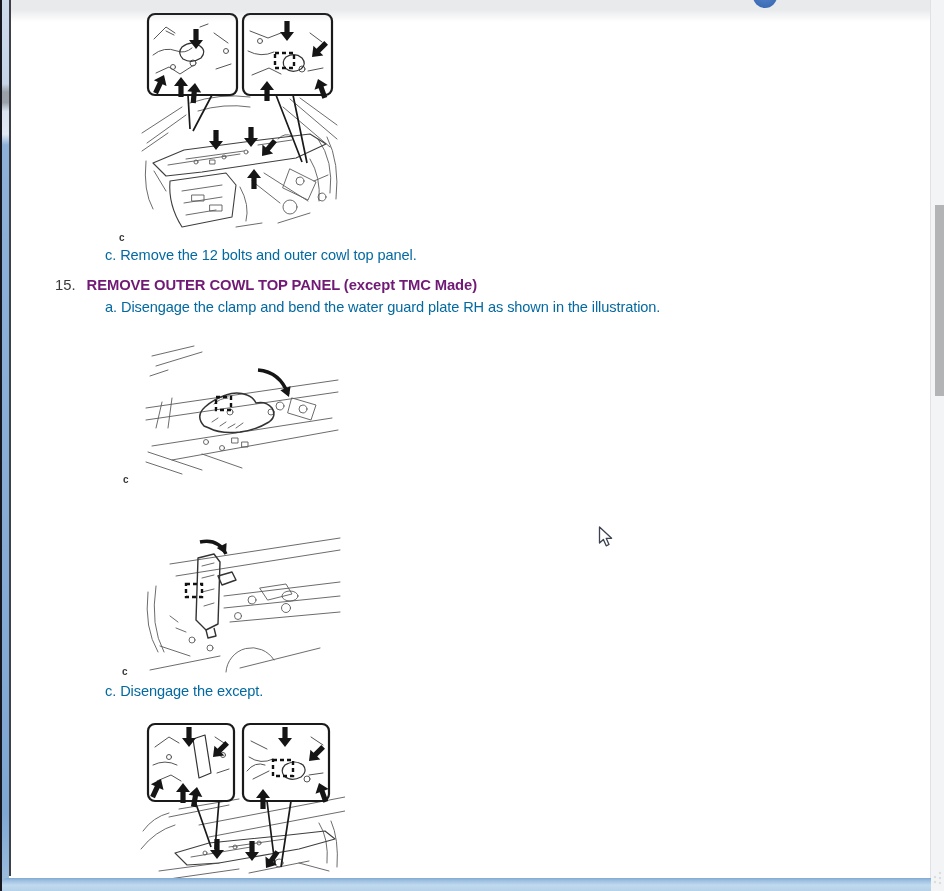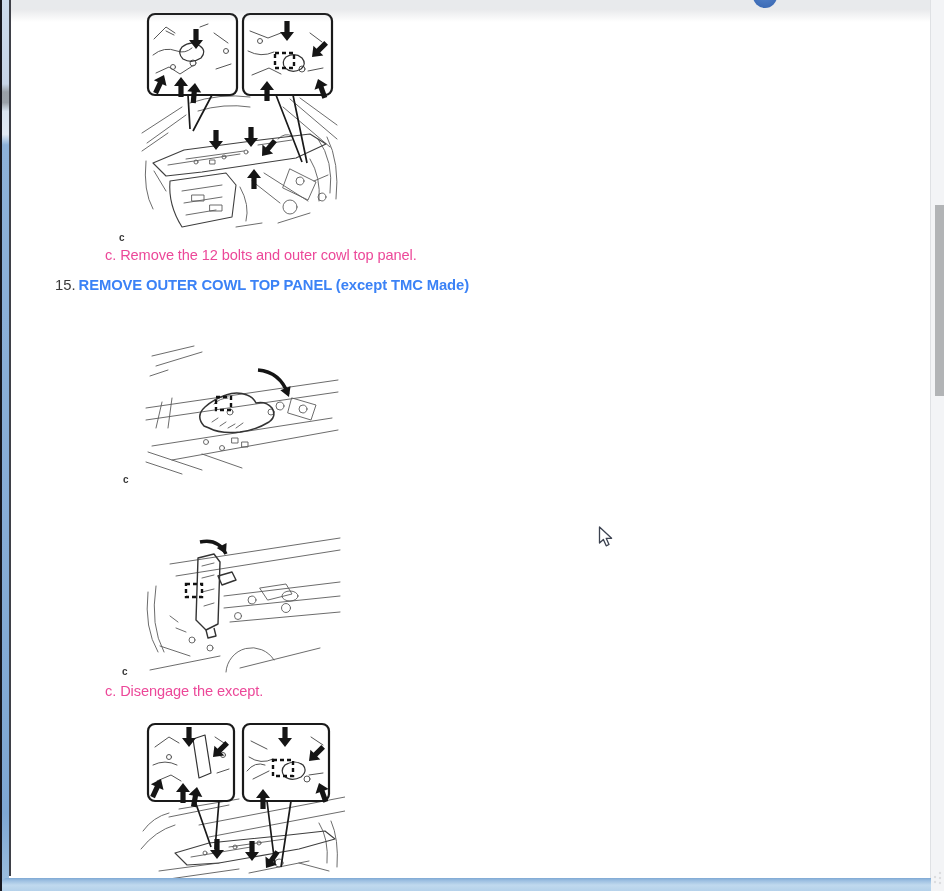--- a/index.html
+++ b/index.html
@@ -18,25 +18,25 @@
   .top-bar{left:11px;top:0;width:920px;height:9px;background:#e8eaec;z-index:20;}
   .top-shadow{left:11px;top:9px;width:920px;height:13px;z-index:20;
     background:linear-gradient(180deg,rgba(90,100,112,0.14),rgba(255,255,255,0));}
   .blue-circle{left:753px;top:-16px;width:24px;height:24px;border-radius:50%;z-index:21;
     background:radial-gradient(circle at 50% 35%,#5988cf,#3463ae);}
   
   .sb-track{right:0;top:0;width:13px;height:891px;background:#f3f4f6;border-left:1px solid #dfe1e4;z-index:25;}
   .sb-thumb{right:0;top:205px;width:9px;height:191px;background:#b2b4b6;z-index:26;}
   .corner-grip{right:1px;bottom:5px;z-index:33;opacity:.8;}
   
-  .textline{position:absolute;font-size:14.6px;letter-spacing:-0.1px;white-space:nowrap;color:#ec4899;}
+  .textline{position:absolute;font-size:14.6px;letter-spacing:-0.1px;white-space:nowrap;color:#0369a1;}
   .marker{margin-right:4px;}
   .heading{position:absolute;font-size:14.8px;white-space:nowrap;color:#3a3a3a;}
-  .heading .num{margin-right:3px;}
-  .heading .title{font-weight:bold;color:#3b82f6;letter-spacing:-0.1px;}
+  .heading .num{margin-right:11px;}
+  .heading .title{font-weight:bold;color:#701a75;letter-spacing:-0.1px;}
   .figlabel{position:absolute;font-size:10px;font-weight:bold;color:#3a3a3a;}
   svg.fig{position:absolute;}
   .cursor{position:absolute;left:598px;top:526px;z-index:40;}
 </style>
 </head>
 <body>
 
 <div id="screen">
 
   <svg width="0" height="0" style="position:absolute">
@@ -124,20 +124,23 @@
   <div class="figlabel" style="left:119px;top:232px">c</div>
 
   <div class="textline" style="left:105px;top:247px">
     <span class="marker">c.</span><span>Remove the 12 bolts and outer cowl top panel.</span>
   </div>
 
   <div class="heading" style="left:55px;top:277px">
     <span class="num">15.</span><span class="title">REMOVE OUTER COWL TOP PANEL (except TMC Made)</span>
   </div>
 
+  <div class="textline" style="left:105px;top:299px">
+    <span class="marker">a.</span><span>Disengage the clamp and bend the water guard plate RH as shown in the illustration.</span>
+  </div>
 
   <svg class="fig" style="left:142px;top:342px" width="200" height="136" viewBox="0 0 200 136">
     <g fill="none" stroke="#5b5b5b" stroke-width="0.9" stroke-linecap="round" stroke-linejoin="round">
       <path d="M10 14 L52 4 M14 24 L60 10 M8 34 l18 -6"></path>
       <path d="M4 66 L196 38 M4 78 L196 50 M10 104 L190 76 M30 118 L196 88"></path>
       <path d="M20 60 l-6 26 M30 56 l-4 30"></path>
       <path d="M6 110 L60 128 M4 120 L40 132 M60 112 l40 14"></path>
       <circle cx="64" cy="100" r="2.5"></circle>
         <circle cx="80" cy="106" r="2.5"></circle>
       <path d="M90 96 h6 v5 h-6 Z M100 100 h6 v5 h-6 Z"></path>

